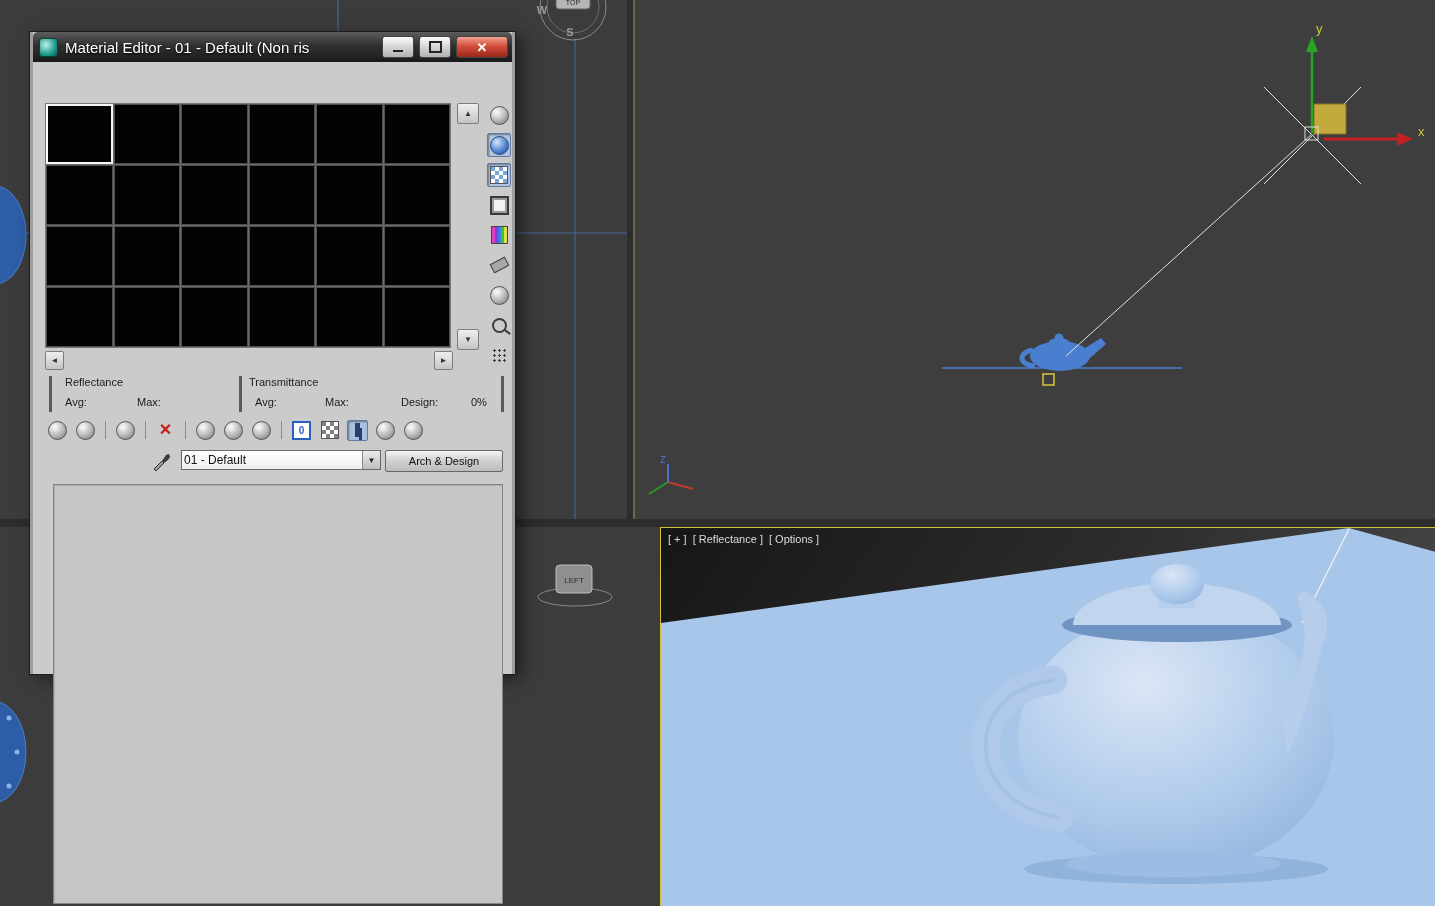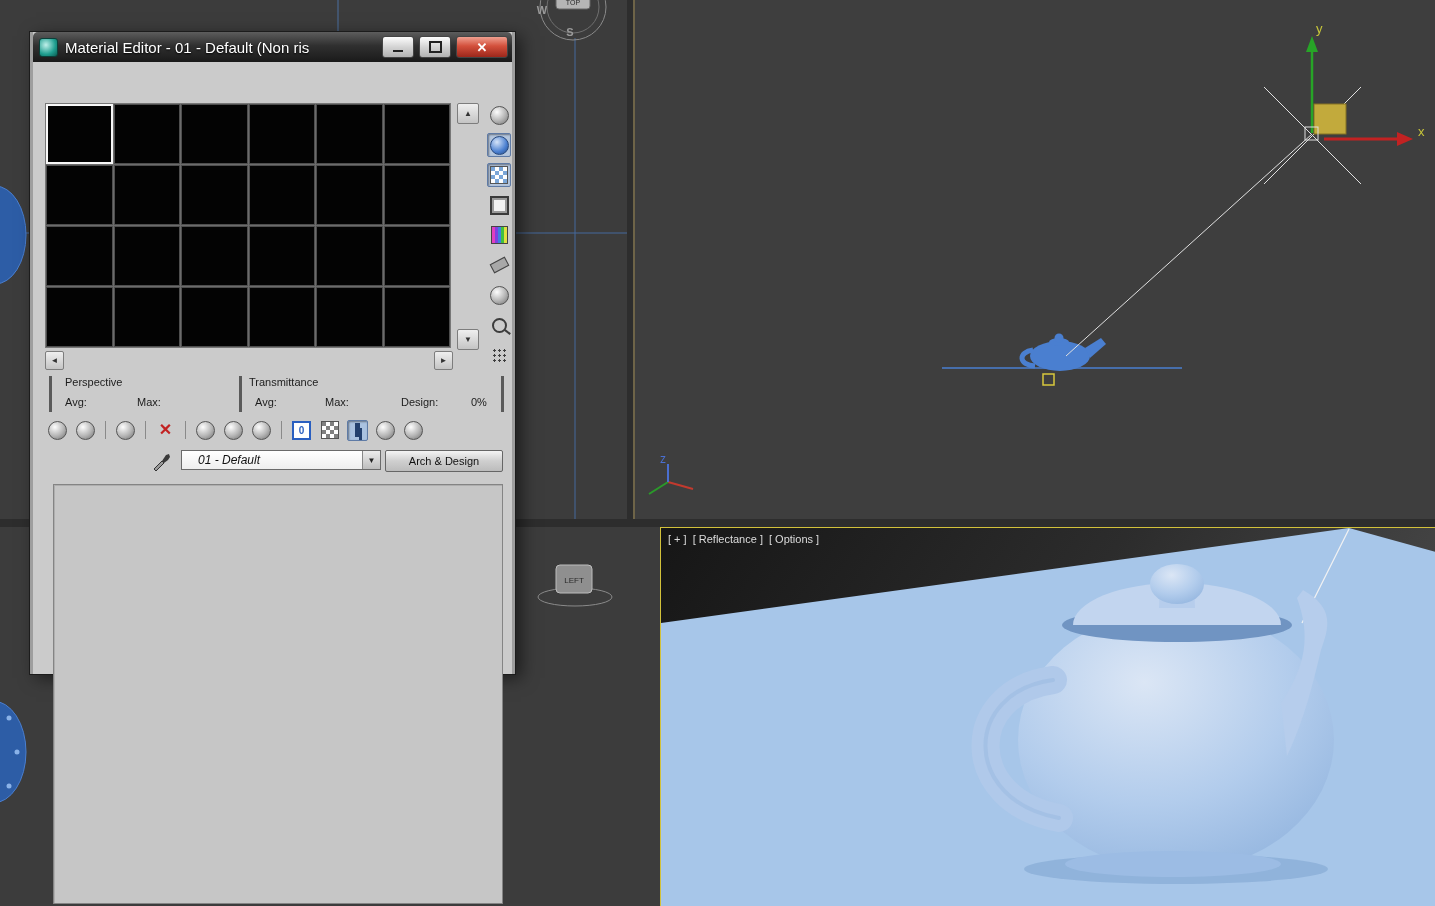--- a/index.html
+++ b/index.html
@@ -96,22 +96,22 @@
   .redx{color:#c22222;font-size:16px;font-weight:bold;line-height:1;}
   .idbox{width:15px;height:15px;border:2px solid #2a5fc0;background:#fff;color:#2a5fc0;
          font-size:10px;font-weight:bold;display:flex;align-items:center;justify-content:center;}
   .endbar{width:5px;height:14px;background:#23406e;box-shadow:3px 4px 0 -1px #23406e;}
 
   
   #namerow{position:absolute;left:0;top:358px;width:100%;height:24px;}
   #dropdown{position:absolute;left:148px;top:0;width:200px;height:20px;
             background:linear-gradient(#ffffff,#eeeeee);border:1px solid #6a6a6a;
             box-sizing:border-box;display:flex;align-items:center;cursor:pointer;}
-  #dropdown .val{flex:1;font-size:12px;color:#111;padding-left:16px;white-space:nowrap;
-                 overflow:hidden;font-style:italic;}
+  #dropdown .val{flex:1;font-size:12px;color:#111;padding-left:2px;white-space:nowrap;
+                 overflow:hidden;}
   #dropdown .arrow{width:17px;height:100%;border-left:1px solid #888;font-size:8px;color:#222;
                    background:linear-gradient(#ececec,#bdbdbd);display:flex;align-items:center;
                    justify-content:center;}
   #type-btn{position:absolute;left:352px;top:0;width:118px;height:22px;
             background:linear-gradient(#f4f4f4,#cfcfcf 50%,#bcbcbc);border:1px solid #666;
             border-radius:2px;font-size:11px;color:#111;display:flex;align-items:center;
             justify-content:center;cursor:pointer;box-sizing:border-box;}
   #eyedropper{position:absolute;left:118px;top:0;width:22px;height:22px;cursor:pointer;}
 
   
@@ -294,21 +294,21 @@
             <span class="magn"></span>
           </div>
         <div class="vtool">
             <span class="navgrid"></span>
           </div>
       </div>
 
       <div class="vbar" style="left:16px;top:284px;"></div>
       <div class="vbar" style="left:206px;top:284px;"></div>
       <div class="vbar" style="left:468px;top:284px;"></div>
-      <div class="stat" style="left:32px;top:284px;">Perspective</div>
+      <div class="stat" style="left:32px;top:284px;">Reflectance</div>
       <div class="stat" style="left:32px;top:304px;">Avg:</div>
       <div class="stat" style="left:104px;top:304px;">Max:</div>
       <div class="stat" style="left:216px;top:284px;">Transmittance</div>
       <div class="stat" style="left:222px;top:304px;">Avg:</div>
       <div class="stat" style="left:292px;top:304px;">Max:</div>
       <div class="stat" style="left:368px;top:304px;">Design:</div>
       <div class="stat" style="left:438px;top:304px;">0%</div>
 
       <div id="htoolbar">
         <div class="hicon">

